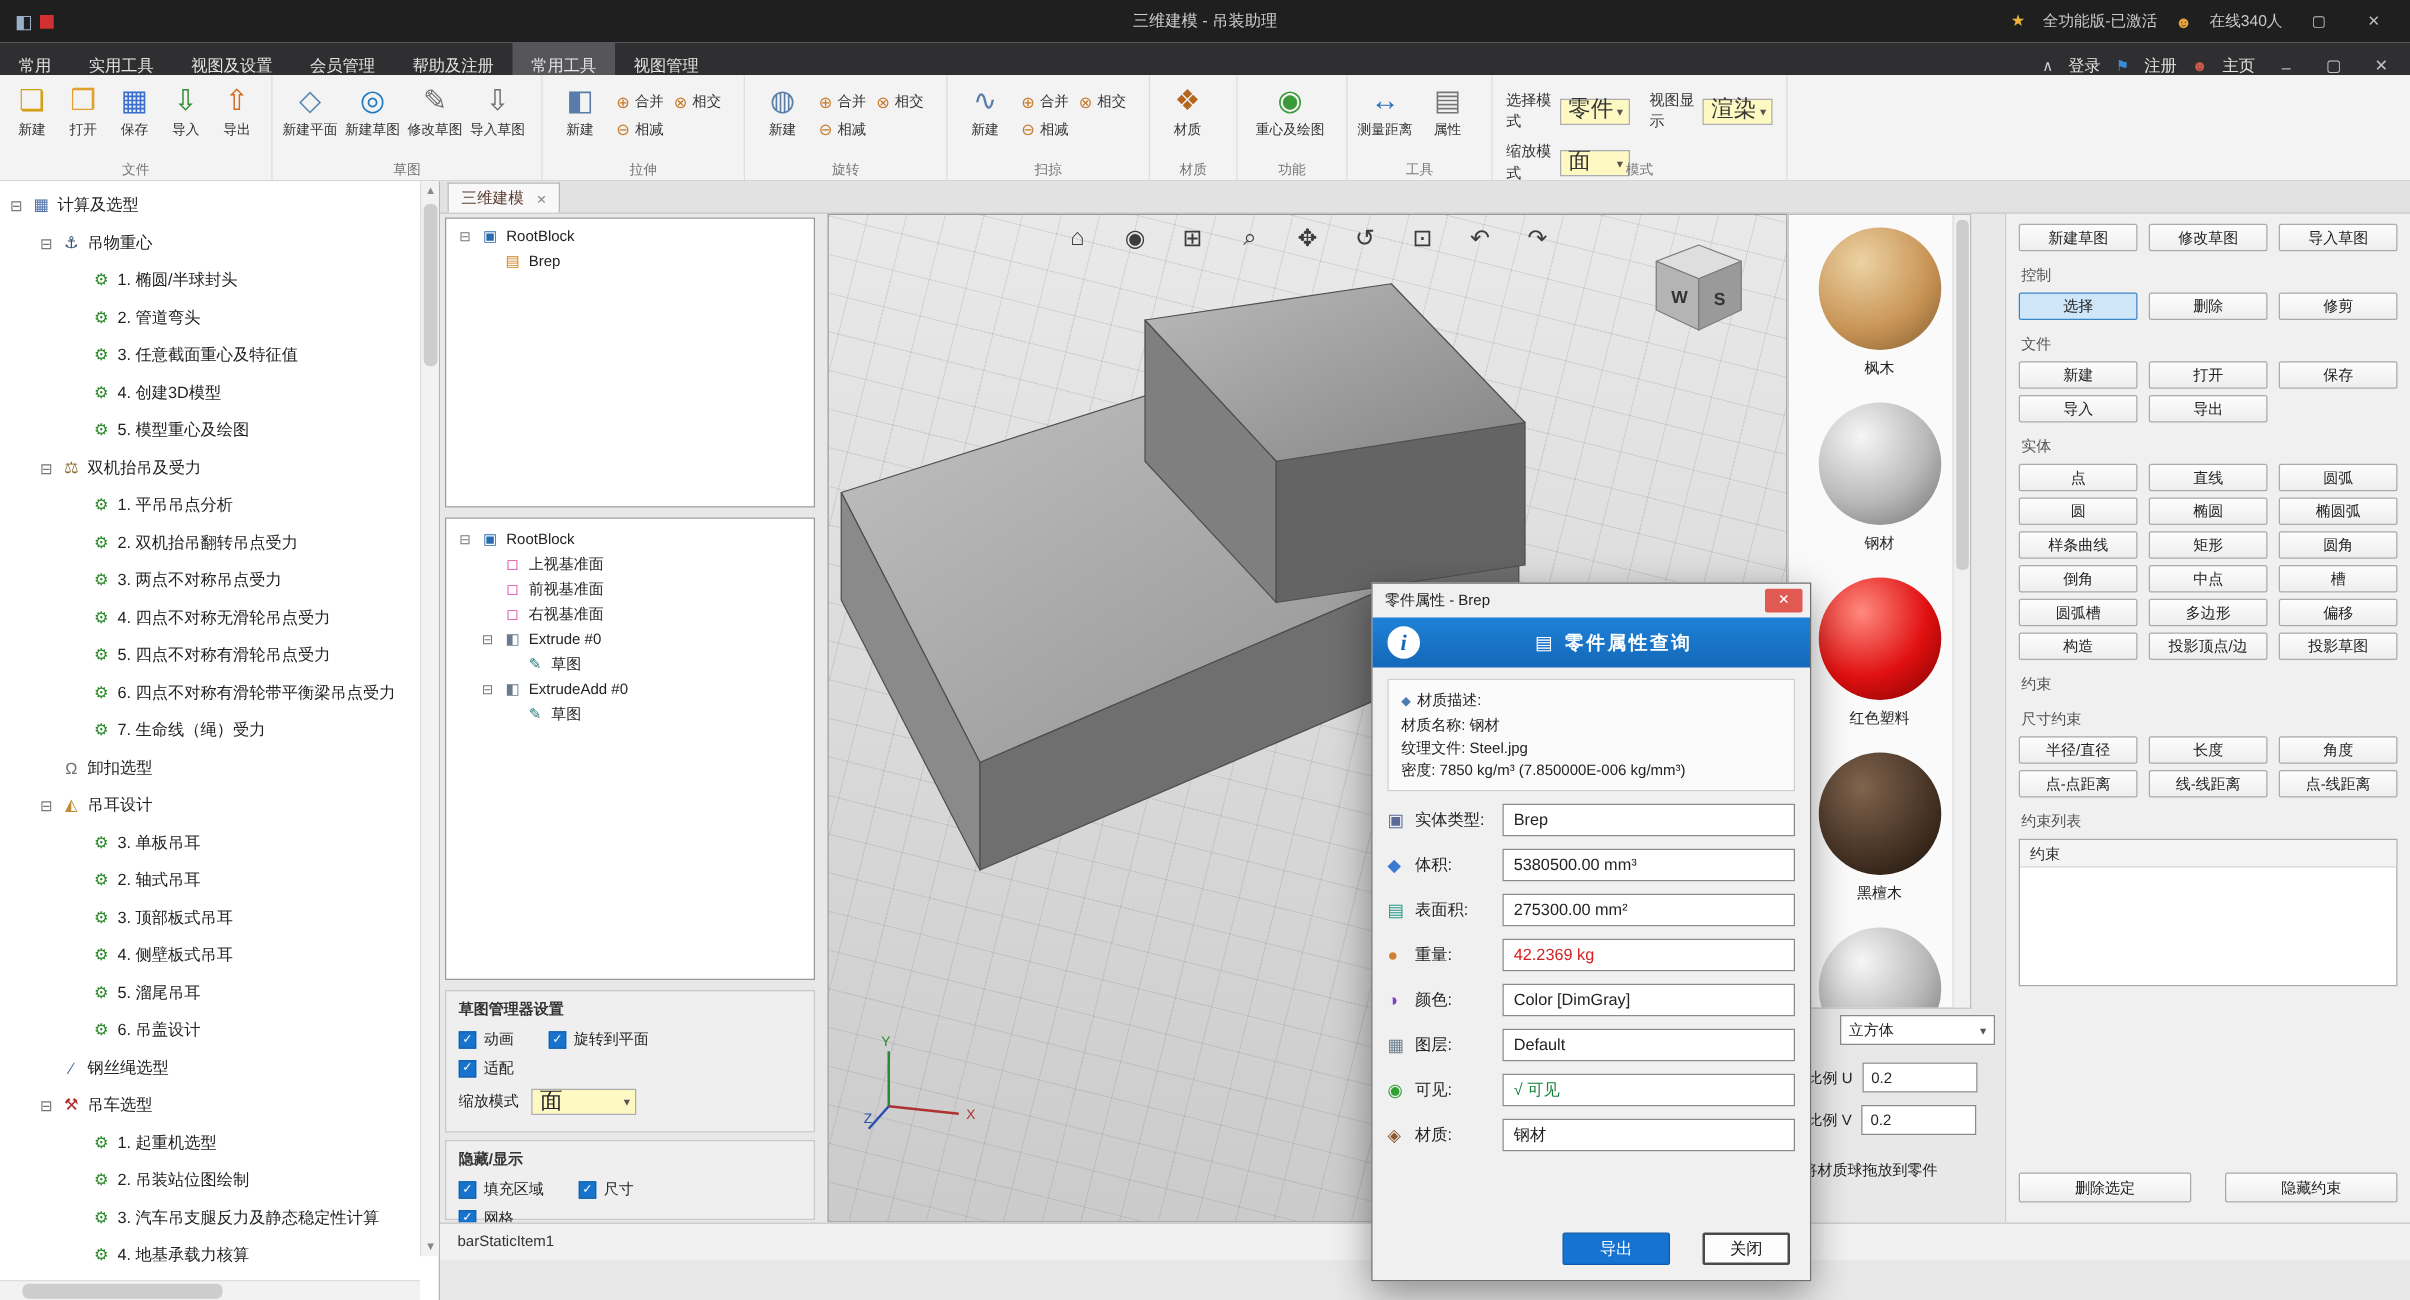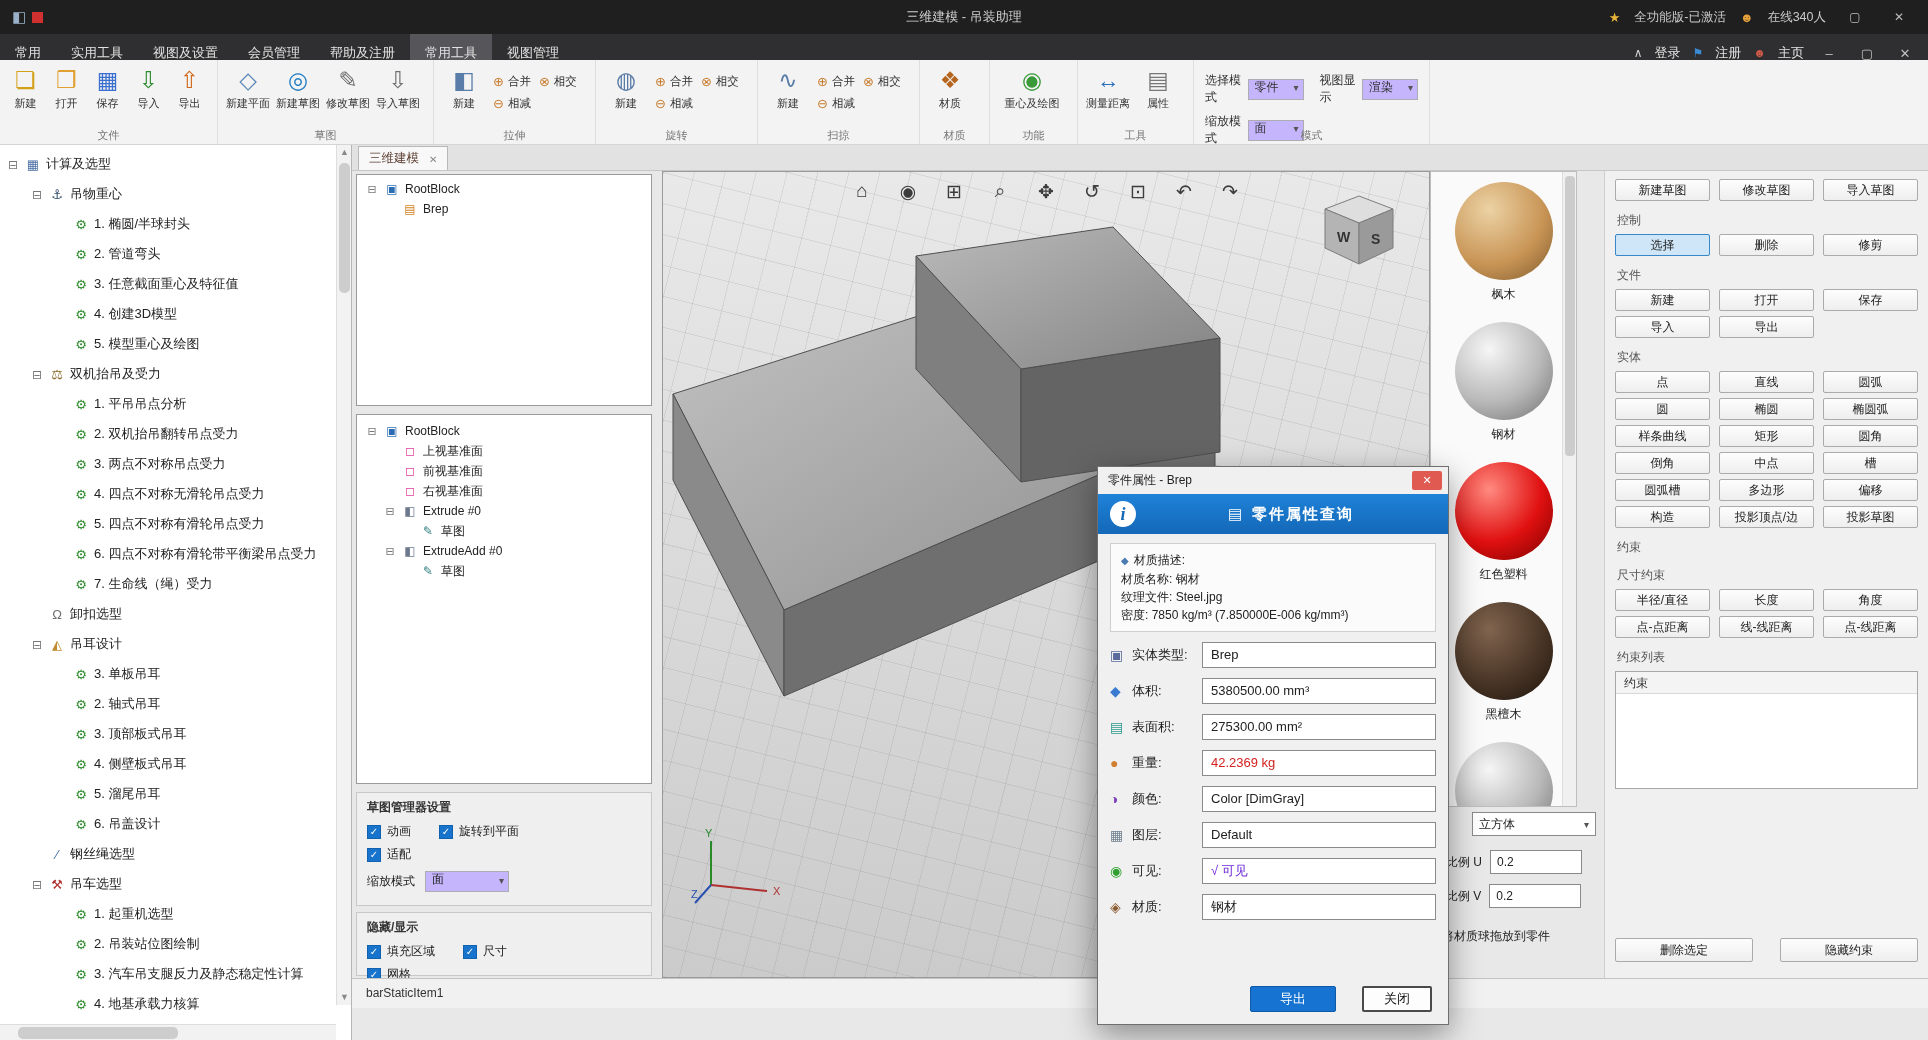--- a/index.html
+++ b/index.html
@@ -30,21 +30,21 @@
   .rgroup { position:relative; height:100%; border-right:1px solid #dedede; padding:3px 5px 16px 5px; display:flex; align-items:flex-start; }
   .rlabel { position:absolute; bottom:1px; left:0; right:0; text-align:center; font-size:11px; color:#777; }
   .rbig { display:inline-flex; flex-direction:column; align-items:center; width:50px; padding-top:5px; gap:3px; font-size:11px; color:#333; text-align:center; }
   .rbig .ric { font-size:23px; line-height:25px; }
   .rbig41 { width:41px; }
   .rsmalls { display:grid; grid-template-columns:auto auto; grid-auto-rows:21px; gap:1px 8px; align-content:start; padding-top:8px; margin-left:4px; }
   .rsmall { display:flex; gap:4px; font-size:11.5px; align-items:center; color:#333; }
   .rsmall .ric { font-size:13px; }
   .modegrid { display:grid; grid-template-columns:auto auto; gap:7px 16px; padding:9px 6px; align-content:start; }
   .moderow { display:flex; align-items:center; gap:6px; font-size:12px; color:#333; }
-  .dd { min-width:56px; height:21px; border:1px solid #abadb3; background:#c4b5fd; display:flex; align-items:center; justify-content:space-between; padding:0 4px 4px 6px; font-size:12px; }
+  .dd { min-width:56px; height:21px; border:1px solid #abadb3; background:#fef9c3; display:flex; align-items:center; justify-content:space-between; padding:0 4px 4px 6px; font-size:18px; }
   .dd-arrow::before { content:"▾"; color:#555; font-size:10px; }
 
   
   #tabstrip { position:absolute; left:352px; top:145px; width:1576px; height:26px; background:#e2e2e2; border-bottom:1px solid #c6c6c6; display:flex; align-items:flex-end; }
   .doctab { height:24px; margin-left:6px; background:#f8f8f8; border:1px solid #b8b8b8; border-bottom:none; display:flex; align-items:center; gap:10px; padding:0 10px; font-size:12.5px; color:#5a3c2e; }
   .tabcl::before { content:"✕"; font-size:10px; color:#888; }
 
   
   #leftpanel { position:absolute; left:0; top:145px; width:352px; height:895px; background:#fff; border-right:1px solid #b5b5b5; overflow:hidden; }
   #lefttree { position:absolute; left:0; top:4px; width:336px; }
@@ -129,21 +129,21 @@
   #dlg-info-ic { width:26px; height:26px; border-radius:50%; background:#fff; color:#1468b8; font-family:"Liberation Serif",serif; font-style:italic; font-weight:bold; font-size:18px; text-align:center; line-height:26px; }
   #dlg-band .doc { color:#fff; font-size:15px; }
   #dlg-band .htext { color:#fff; font-size:15px; font-weight:bold; letter-spacing:2px; }
   #dlg-band .spacer { flex:1; }
   #dlg-infobox { margin:9px 12px; background:#fbfbfb; border:1px solid #cfcfcf; padding:7px 10px; font-size:12px; line-height:18px; color:#222; }
   .dmd { color:#4a7ab0; font-size:10px; margin-right:5px; }
   .drow { display:flex; align-items:center; margin:10px 12px 0; }
   .dico { width:22px; font-size:14px; }
   .dlabel { width:70px; font-size:13px; color:#222; }
   .dinput { flex:1; height:26px; background:#fff; border:1px solid #8a8a8a; padding:0 8px; font-size:13px; line-height:24px; overflow:hidden; white-space:nowrap; }
-  .dinput .red { color:#d42020; } .dinput .green { color:#6d28d9; }
+  .dinput .red { color:#d42020; } .dinput .green { color:#15803d; }
   #dlg-btns { position:absolute; right:16px; bottom:12px; display:flex; gap:26px; }
   #dlg-export { width:86px; height:26px; background:#1673d1; border:1px solid #0f5aa8; color:#fff; font-size:13px; text-align:center; line-height:24px; border-radius:2px; }
   #dlg-closebtn { width:70px; height:26px; background:#fdfdfd; border:2px solid #4a4a4a; color:#111; font-size:13px; text-align:center; line-height:22px; border-radius:2px; }
 </style>
 </head>
 <body>
 
 <div id="app">
 
   <div id="titlebar">

